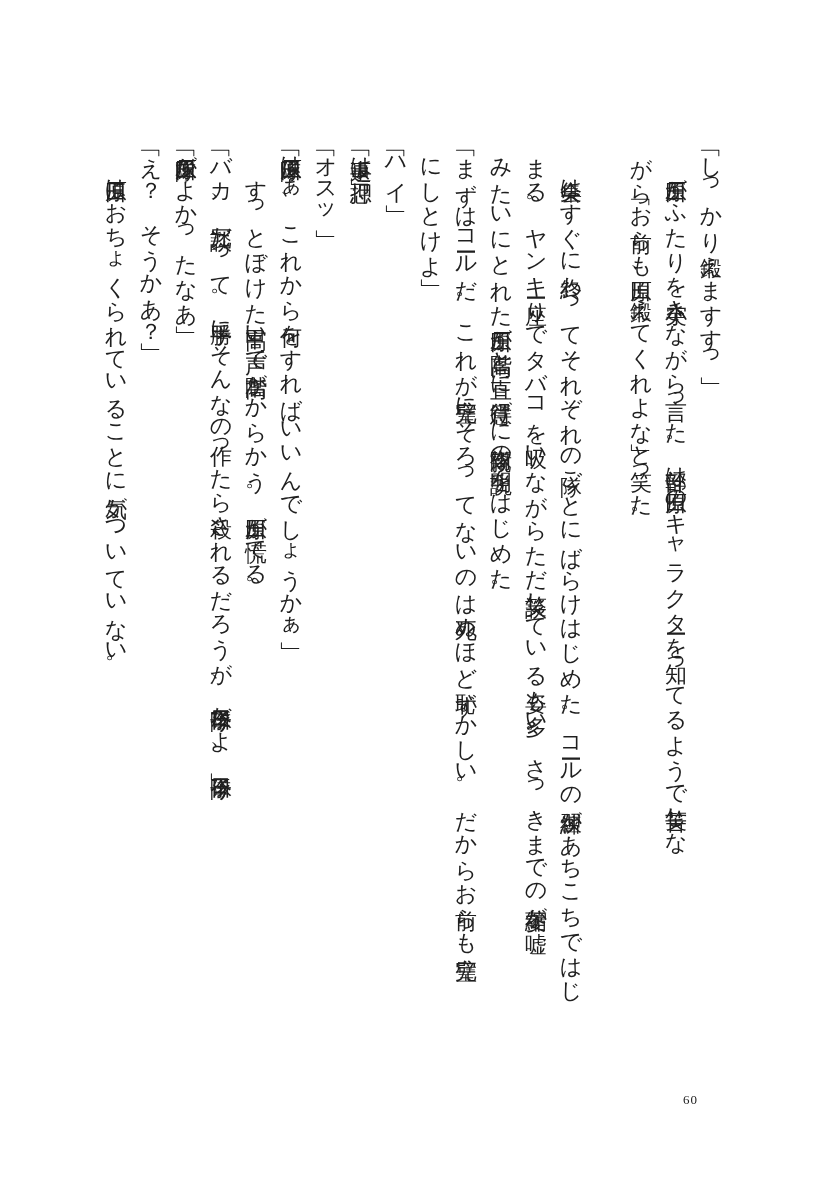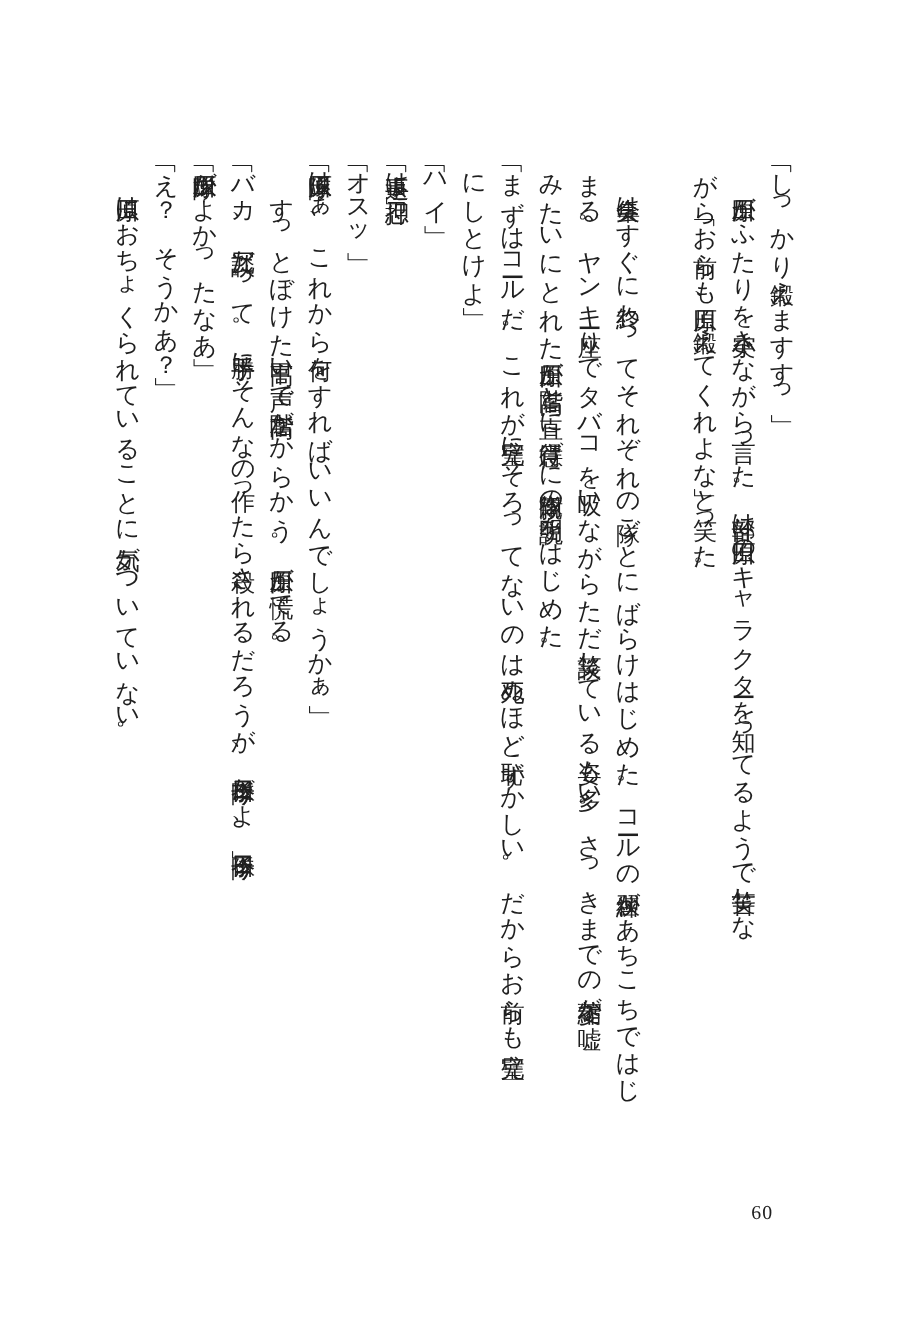--- a/index.html
+++ b/index.html
@@ -33,21 +33,21 @@
     padding: 0;
   }
   
   .text-line:empty {
     width: 35px;
   }
   .page-number {
     position: absolute;
     left: 683px;
     top: 1092px;
-    font-size: 18px;
+    font-size: 13px;
     letter-spacing: 1px;
     color: #202020;
   }
 </style>
 </head>
 <body>
 
 <div class="page">
 
   <div class="vtext"><div class="text-line">「しっかり鍛えますすっ」</div><div class="text-line">　田原がふたりを小突きながら言った。幹部は田原のキャラクターを知ってるようで苦笑しな</div><div class="text-line">がら「お前らも田原、鍛えてくれよな」と笑った。</div><div class="text-line"></div><div class="text-line">　集会はすぐに終わってそれぞれの隊ごとにばらけはじめた。コールの練習があちこちではじ</div><div class="text-line">まる。ヤンキー座りでタバコを吸いながらただ談笑している姿も多い。さっきまでの萎縮が嘘</div><div class="text-line">みたいにとれた田原が高階と直に得意げに親衛隊の説明をはじめた。</div><div class="text-line">「まずはコールだ。これが完璧にそろってないのは死ぬほど恥ずかしい。だからお前らも完璧</div><div class="text-line">にしとけよ」</div><div class="text-line">「ハイ」</div><div class="text-line">「返事は押忍」</div><div class="text-line">「オスッ」</div><div class="text-line">「田原隊はぁ、これから何をすればいいんでしょうかぁ」</div><div class="text-line">　すっとぼけた甲高い声で高階がからかう。田原が慌てる。</div><div class="text-line">「バカ、冗談だって。勝手にそんなの作ったら殺されるだろうが、今日子隊だよ、今日子隊」</div><div class="text-line">「田原隊がよかったなあ」</div><div class="text-line">「え？　そうかあ？」</div><div class="text-line">　田原はおちょくられていることに気がついていない。</div></div>

